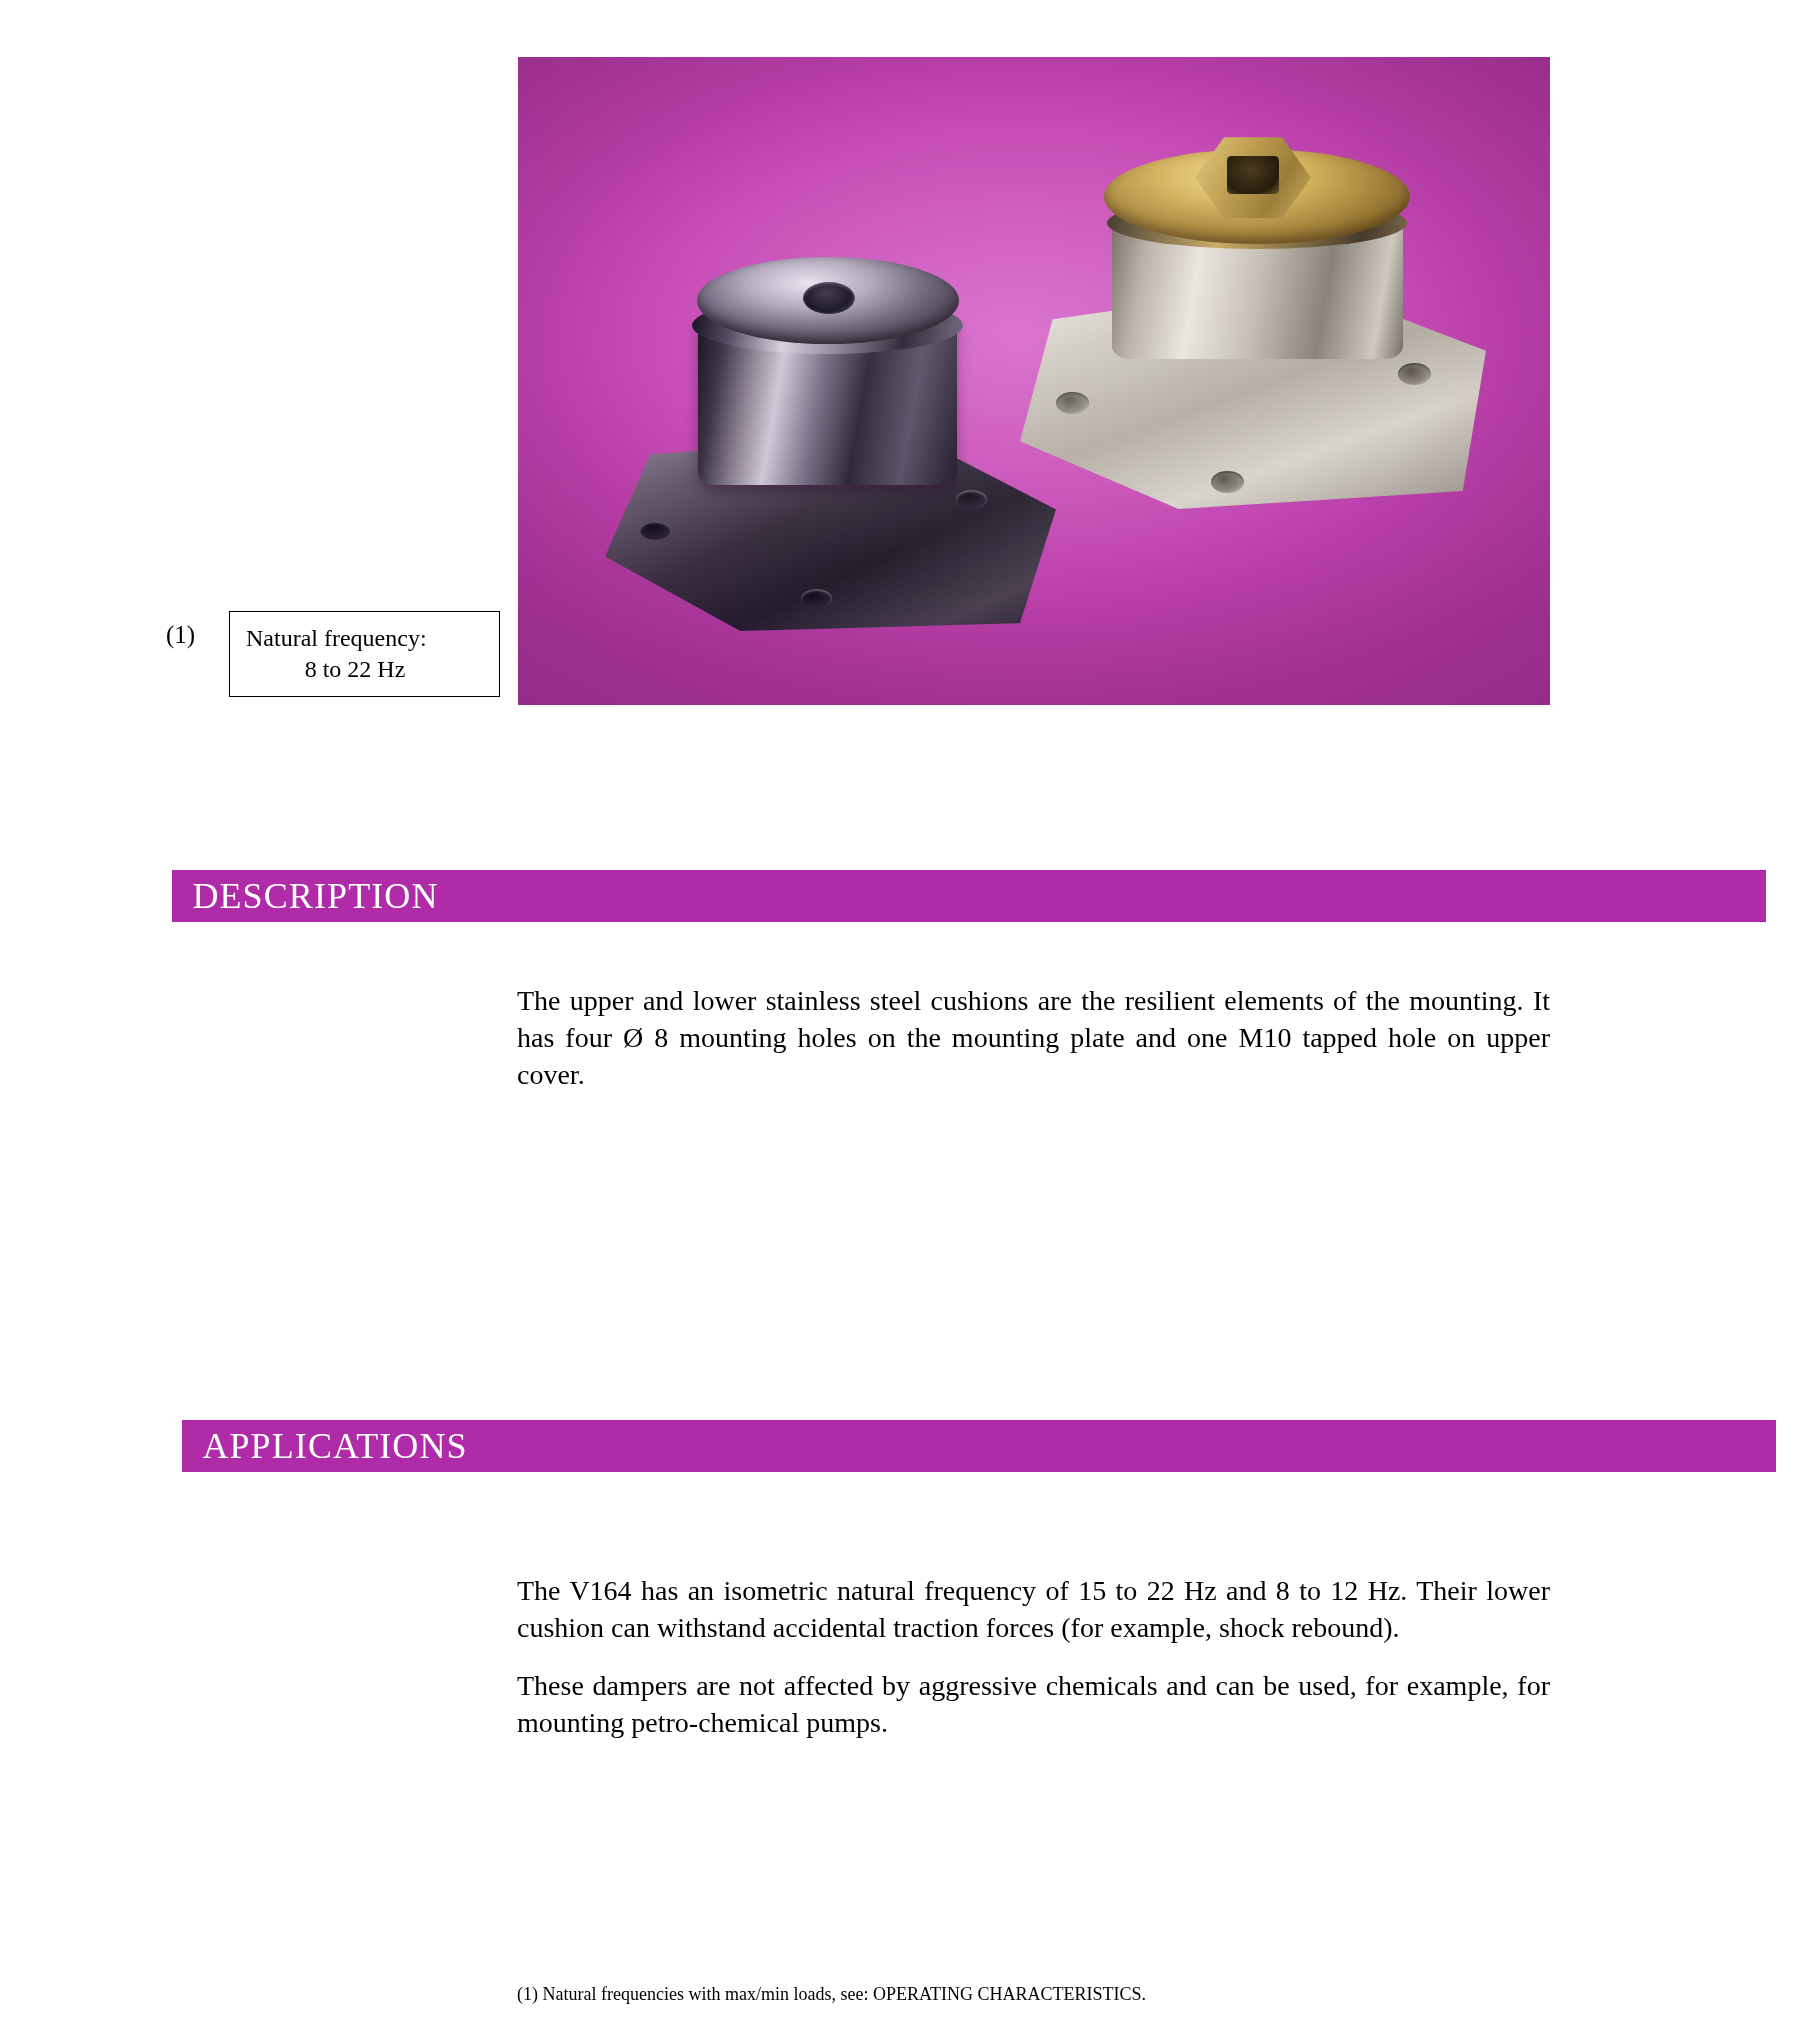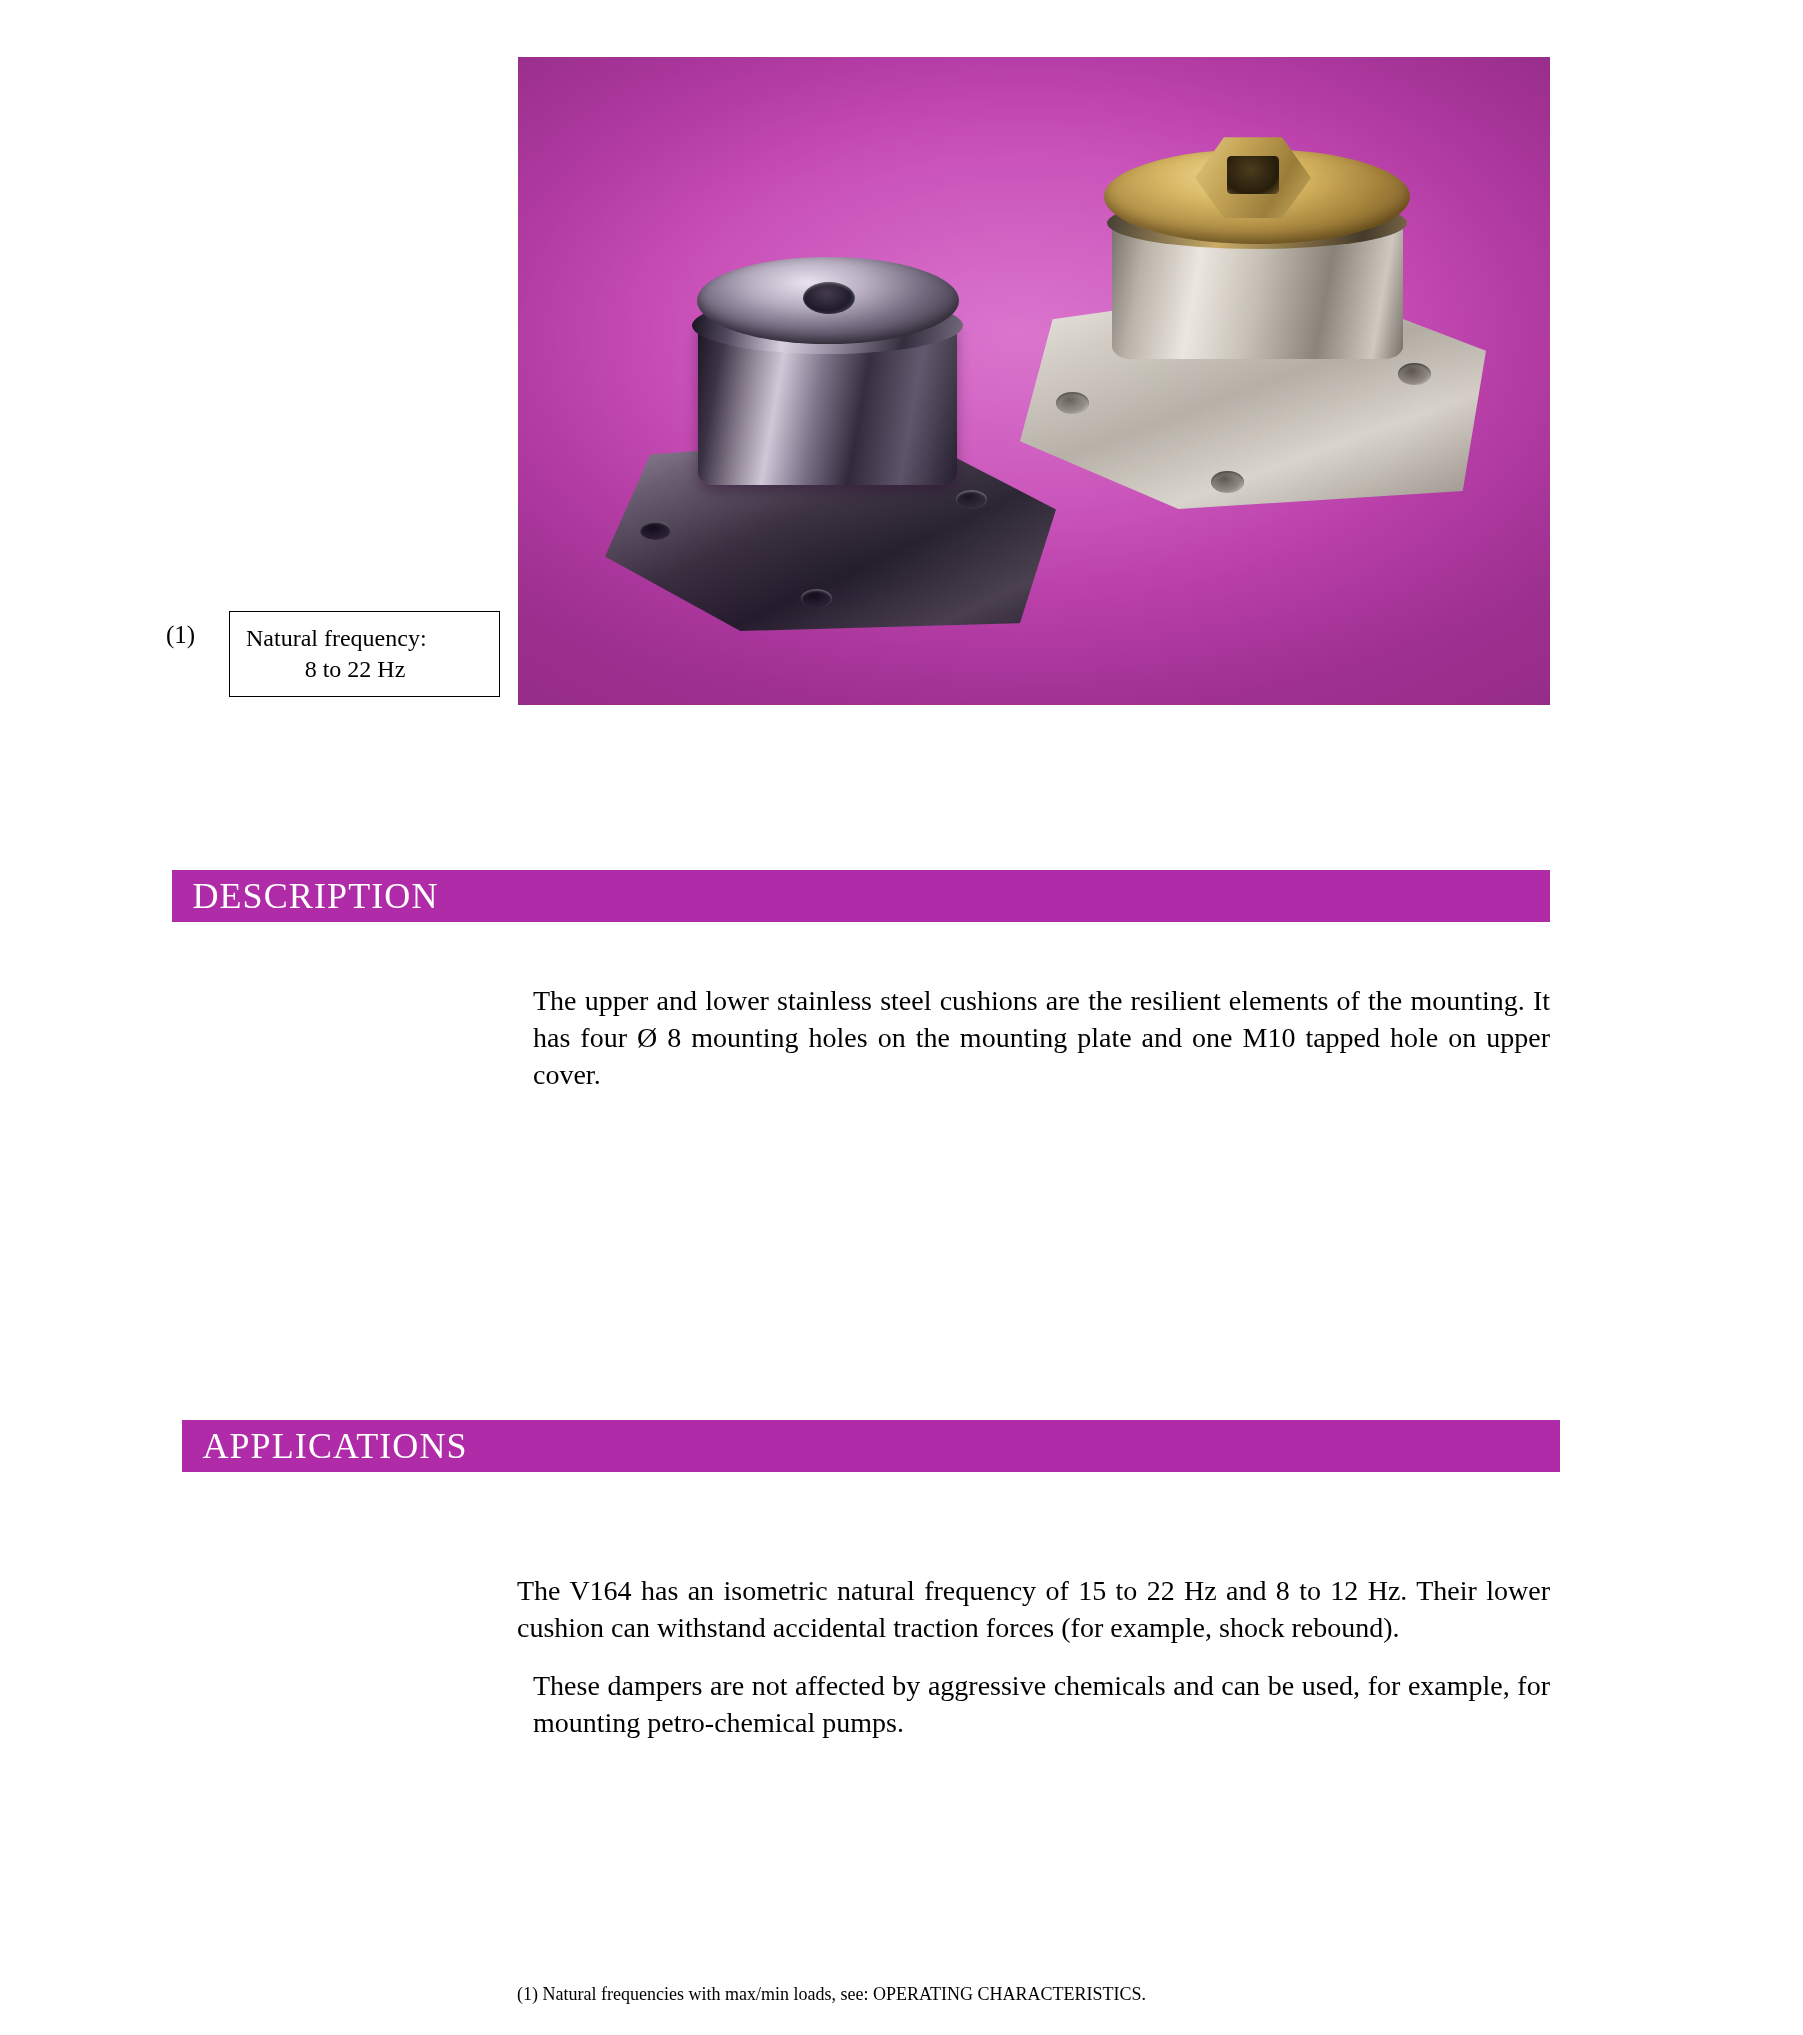--- a/index.html
+++ b/index.html
@@ -186,21 +186,21 @@
     line-height: 1.05;
     white-space: nowrap;
   }
   .fn-box .line1 { align-self: flex-start; padding-left: 16px; }
   .fn-box .line2 { align-self: center; padding-right: 19px; text-align: center; }
 
   
   .section-bar {
     position: absolute;
     left: 172px;
-    width: 1378px;
+    width: 1594px;
     height: 52px;
     background: #b02ba8;
     display: flex;
     align-items: center;
   }
   .section-bar .title {
     color: #ffffff;
     font-size: 36px;
     letter-spacing: 1.1px;
     padding-left: 20.4px;
@@ -213,21 +213,21 @@
   .text-block {
     position: absolute;
     left: 517px;
     width: 1033px;
     font-size: 28px;
     line-height: 1.33;
     text-align: justify;
     font-family: "Liberation Serif", serif;
   }
   .text-block p { margin: 0 0 20.4px 0; }
-  .text-block p:last-child { margin-bottom: 0; margin-left: 16px; }
+  .text-block p:last-child { margin-bottom: 0; }
 
   .desc-text { top: 982px; }
   .app-text  { top: 1572px; }
 
   .footnote-text {
     position: absolute;
     left: 517px;
     top: 1983px;
     width: 1033px;
     font-size: 18px;

